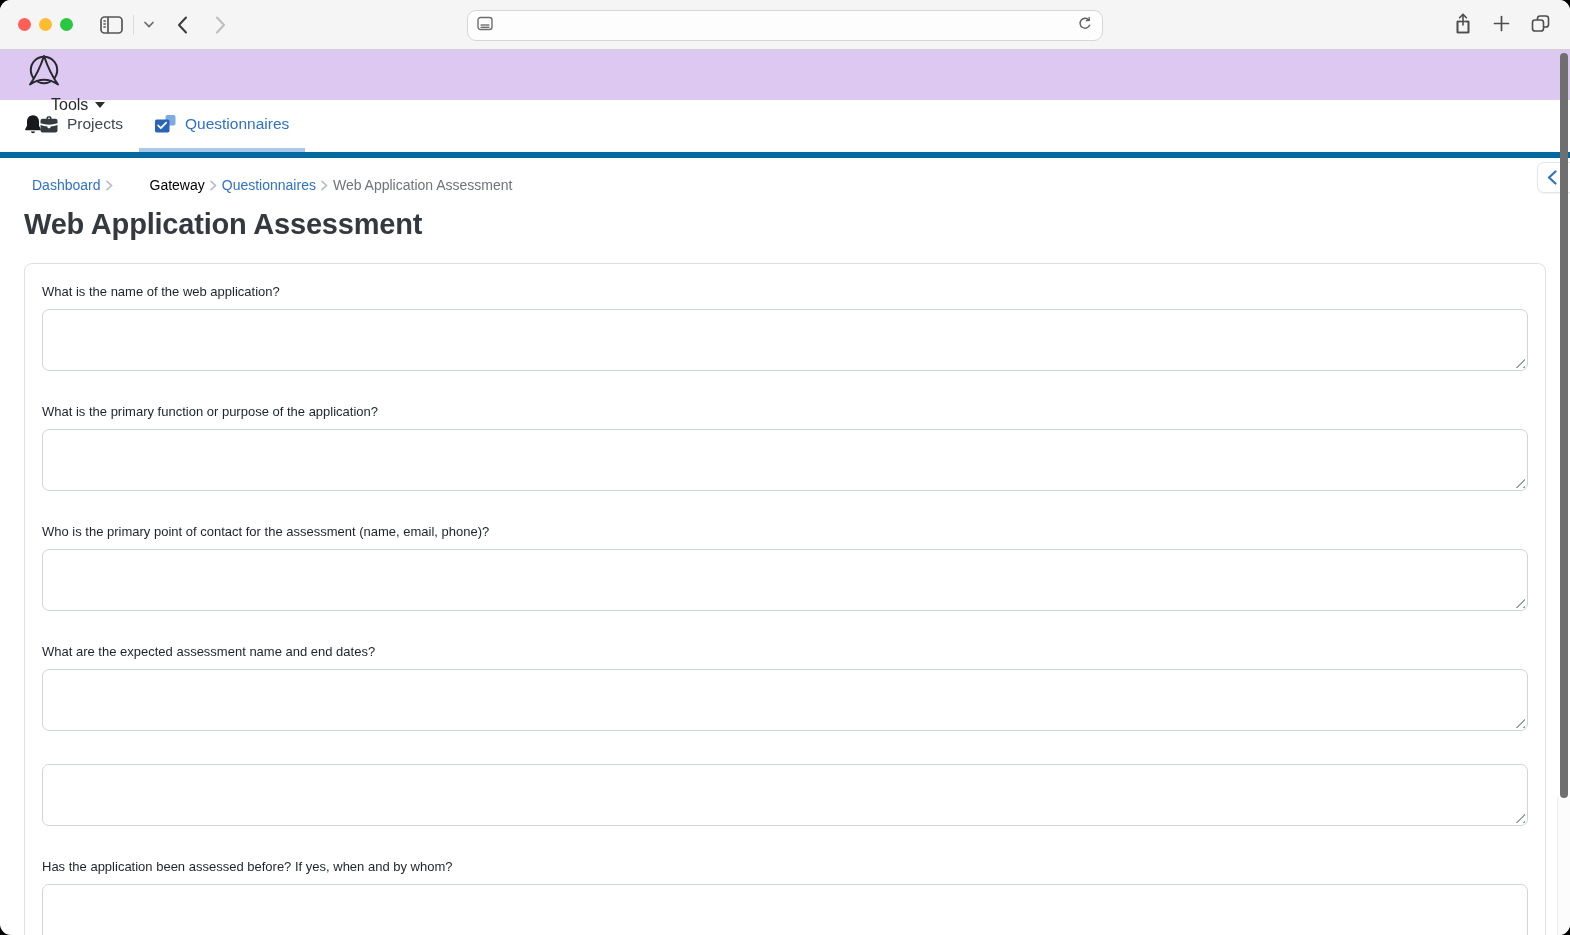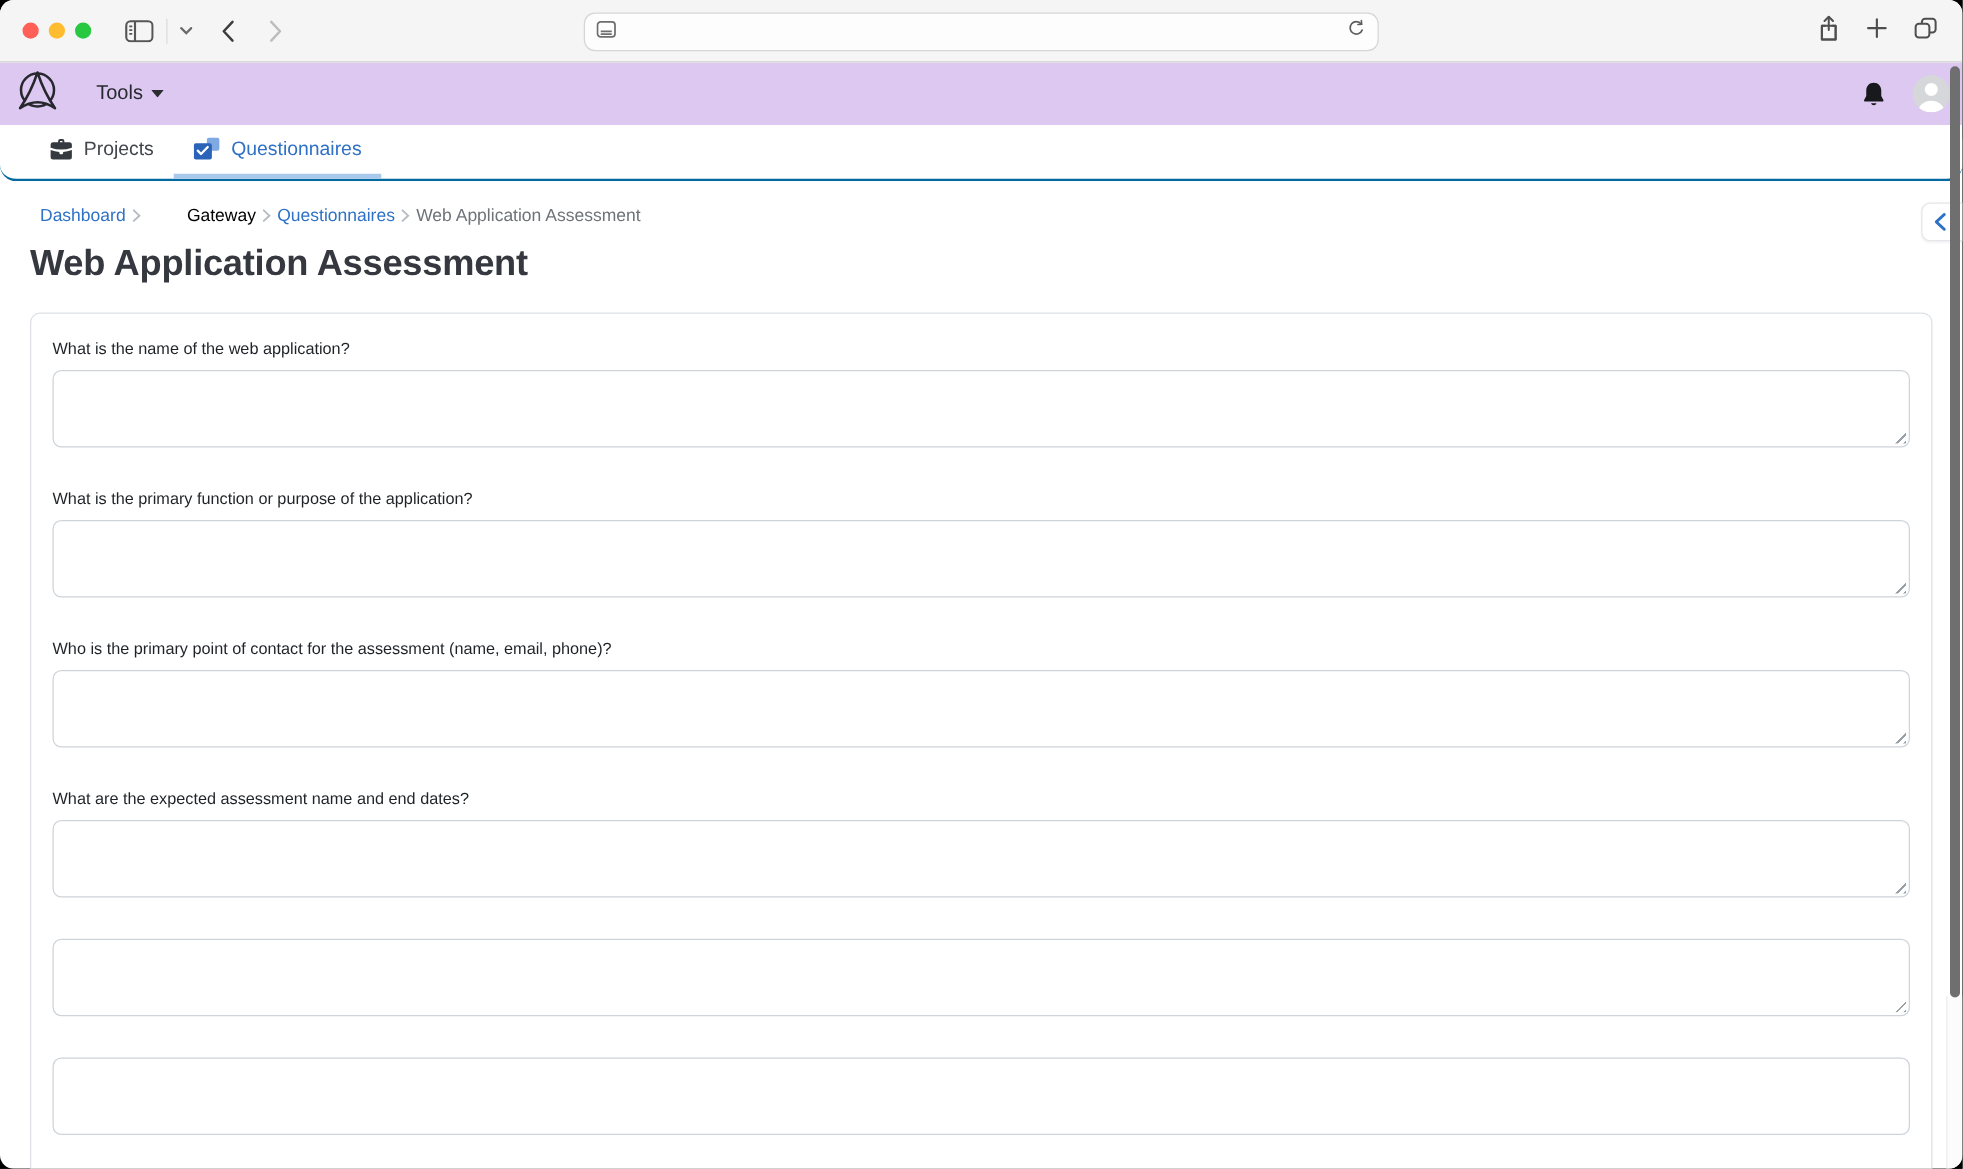--- a/index.html
+++ b/index.html
@@ -13,28 +13,28 @@
   .light.red{background:#ff5f57;}
   .light.yellow{background:#febc2e;}
   .light.green{background:#28c840;}
   .chrome-group{display:flex;align-items:center;margin-left:27px;color:#565656;}
   .vdiv{width:1px;height:20px;background:#dcdbdc;margin:0 10px;}
   .navbtn{display:flex;align-items:center;justify-content:center;}
   .addressbar{position:absolute;left:467px;top:10px;width:636px;height:31px;background:#fdfdfd;border:1px solid #d7d6d7;border-radius:9px;display:flex;align-items:center;justify-content:space-between;padding:0 9px;box-sizing:border-box;}
   .chrome-right{position:absolute;right:20px;top:0;height:50px;display:flex;align-items:center;gap:21px;}
 
   
-  .appnav{height:50px;background:#dcc8f1;display:flex;align-items:center;padding:0 10px;box-sizing:border-box;}
+  .appnav{height:50px;background:#dcc8f1;display:flex;padding:0 24px;box-sizing:border-box;flex-direction:column;}
   .tools{display:flex;align-items:center;gap:7px;margin-left:27px;font-size:16px;color:#27292e;cursor:pointer;}
   .nav-spacer{flex:1;}
   .bell{margin-right:22px;display:flex;}
   .avatar{width:30px;height:30px;border-radius:50%;background:#d5d7da;overflow:hidden;display:flex;align-items:flex-end;justify-content:center;}
 
   
-  .tabbar{height:45px;border-bottom:2px solid #0369a1;display:flex;padding-left:24px;box-sizing:border-box;background:#fff;border-radius:13px;}
+  .tabbar{height:58px;border-bottom:6px solid #0369a1;display:flex;padding-left:24px;box-sizing:border-box;background:#fff;}
   .tab{display:flex;align-items:center;gap:9px;padding:0 16px;font-size:15.5px;color:#41464c;border-bottom:4px solid transparent;box-sizing:border-box;cursor:pointer;}
   .tab.active{color:#2e71c5;border-bottom-color:#a9c9ec;}
 
   
   .breadcrumb{margin:19px 0 0 32px;font-size:14px;color:#6d7379;display:flex;align-items:center;gap:5px;}
   .breadcrumb a{color:#2e71c5;text-decoration:none;cursor:pointer;}
   .crumb-dark{color:#000000;margin-left:32px;}
   .page-title{margin:13px 0 0 24px;font-size:29px;line-height:36px;font-weight:600;color:#35393f;letter-spacing:-0.2px;}
   .card{margin:21px 24px 0 24px;border:1px solid #dde1e5;border-radius:8px;padding:20px 17px 40px 17px;box-sizing:border-box;height:760px;background:#fff;}
   .q-group{margin-bottom:33px;}
@@ -227,20 +227,21 @@
     </div>
 
     <div class="q-group">
       <div class="ta-wrap">
         <textarea style=""></textarea>
         <div class="grip"></div>
       </div>
     </div>
 
     <div class="q-group">
+      <div class="q-label">Has the application been assessed before? If yes, when and by whom?</div>
       <div class="ta-wrap">
         <textarea style=""></textarea>
 
       </div>
     </div>
 
   </div>
 
   <div class="collapse-btn">
     <svg width="10" height="15" viewBox="0 0 10 15" fill="none" stroke="#2e71c5" stroke-width="2.2" stroke-linecap="round" stroke-linejoin="round">

